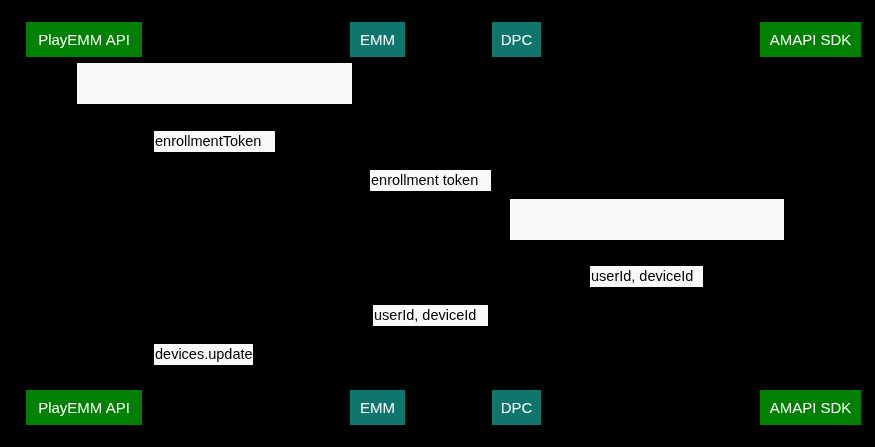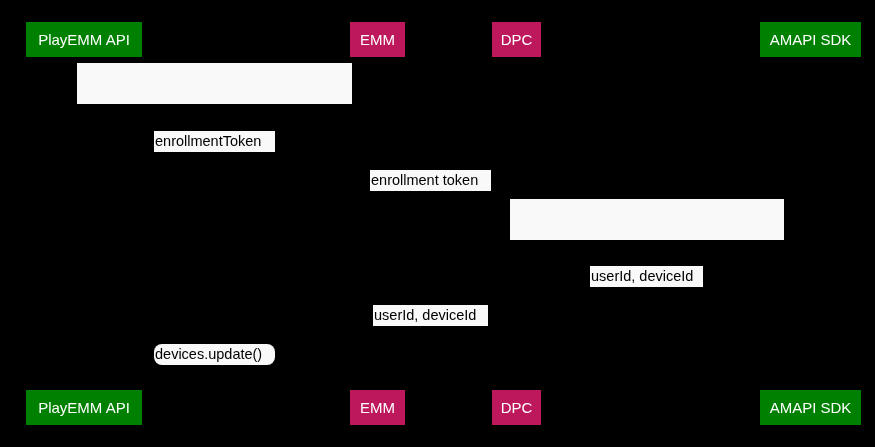--- a/index.html
+++ b/index.html
@@ -28,21 +28,21 @@
     line-height: 35px;
     text-align: center;
     color: #ffffff;
     font-size: 15px;
     font-family: "Liberation Sans", sans-serif;
     white-space: nowrap;
     box-sizing: border-box;
     margin-left: 16px;
   }
   .participant.green { background: #008000; }
-  .participant.blue  { background: #be185d; }
+  .participant.blue  { background: #0f766e; }
 
   .msg {
     position: absolute;
     background: #f9f9f9;
     color: #000000;
     font-size: 14.5px;
     font-family: "Liberation Sans", sans-serif;
     white-space: pre;
     text-align: center;
     line-height: 20px;
@@ -106,15 +106,15 @@
 
   <div class="msg multi" style="left:510px; top:199px; width:274px;">
     <div>accountSetupClient</div>
     <div>.startAccountSetup(entrollment token)</div>
   </div>
 
   <div class="msg single" style="left:590px; top:266px; width:113px;">userId, deviceId</div>
 
   <div class="msg single" style="left:373px; top:305px; width:115px;">userId, deviceId</div>
 
-  <div class="msg single" style="left:154px; top:344px; width:121px;border-radius:8px;">devices.update()</div>
+  <div class="msg single" style="left:154px; top:344px; width:99px;">devices.update()</div>
 
 </div>
 
 </body></html>

